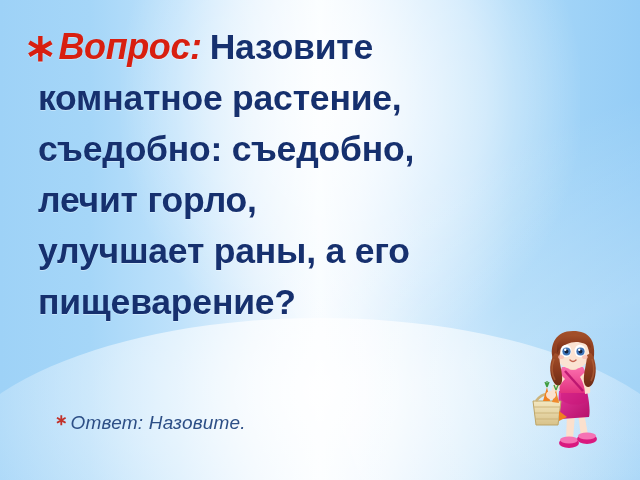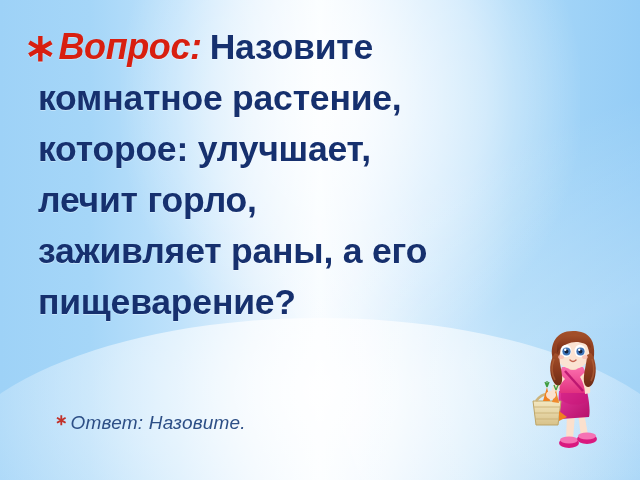--- a/index.html
+++ b/index.html
@@ -162,30 +162,30 @@
 
     <div class="q-line">
       <span class="q-bullet">∗</span><span class="q-label">Вопрос:</span><span>Назовите</span>
     </div>
 
     <div class="q-line q-indent">
       <span>комнатное растение,</span>
     </div>
 
     <div class="q-line q-indent">
-      <span>которое: улучшает,</span>
+      <span>съедобно: съедобно,</span>
     </div>
 
     <div class="q-line q-indent">
       <span>лечит горло,</span>
     </div>
 
 
     <div class="q-line q-indent">
-      <span>заживляет раны, а его</span>
+      <span>улучшает раны, а его</span>
     </div>
 
 
     <div class="q-line q-indent">
       <span>пищеварение?</span>
     </div>
 
   </div>
 
   <div class="answer-block">

